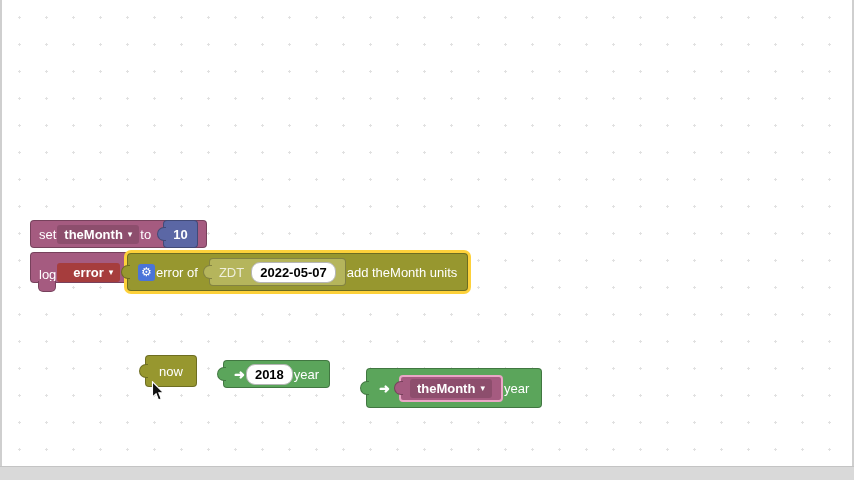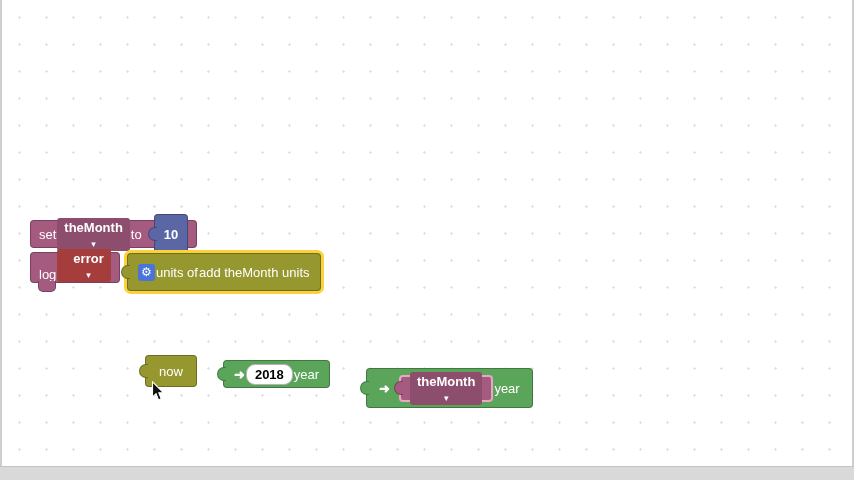--- a/index.html
+++ b/index.html
@@ -33,21 +33,21 @@
   .ptab::before{
     content:"";position:absolute;left:-7px;top:50%;transform:translateY(-50%);
     width:9px;height:14px;background:inherit;
     border:1px solid rgba(0,0,0,.28);border-right:none;
     border-radius:8px 0 0 8px;box-sizing:border-box;
   }
   .selected{box-shadow:0 0 0 3px var(--halo);}
 
   .dropdown{
     display:flex;align-items:center;gap:5px;background:var(--variable-dark);
-    border-radius:3px;padding:2px 7px;cursor:pointer;flex-direction:column;
+    border-radius:3px;padding:2px 7px;cursor:pointer;
   }
   .dropdown.error{background:var(--error);padding-left:16px;}
   .bold{font-weight:bold;}
   .dim{color:rgba(255,255,255,.78);}
   .caret{font-size:9px;line-height:1;}
   .field{
     background:#fff;color:#000;font-weight:bold;font-size:13px;
     border:1px solid #b5b5b5;border-radius:9px;padding:2px 8px;
   }
   .gear{
@@ -70,37 +70,41 @@
   <div class="edge right"></div>
   <div class="bottombar"></div>
 
   <div class="block variable" style="left:30px;top:220px;height:28px;">
     <span>set</span>
     <span class="dropdown">
       <span class="bold">theMonth</span>
       <span class="caret">▾</span>
     </span>
     <span>to</span>
-    <span class="vblock math ptab" style="height:40px;margin-left:11px;">
+    <span class="vblock math ptab" style="height:28px;margin-left:11px;">
       <span class="bold">10</span>
     </span>
   </div>
 
   <div class="block variable" style="left:30px;top:252px;height:31px;align-items:flex-end;">
     <span>log</span>
     <span class="dropdown error">
       <span class="bold">error</span>
       <span class="caret">▾</span>
     </span>
     <span class="bump"></span>
   </div>
 
   <div class="block olive ptab selected" style="left:127px;top:253px;height:38px;padding:0 10px;">
     <span class="gear">⚙</span>
-    <span>units of</span>
+    <span>error of</span>
+    <span class="vblock olive-light ptab" style="height:28px;margin-left:10px;">
+      <span class="dim">ZDT</span>
+      <span class="field">2022-05-07</span>
+    </span>
     <span>add theMonth units</span>
   </div>
 
   <div class="block olive ptab" style="left:145px;top:355px;height:32px;padding:12px 13px;">
     <span>now</span>
   </div>
 
   <div class="block green ptab" style="left:223px;top:360px;height:28px;padding:0 10px;">
     <span class="arrow">➜</span>
     <span class="field">2018</span>

